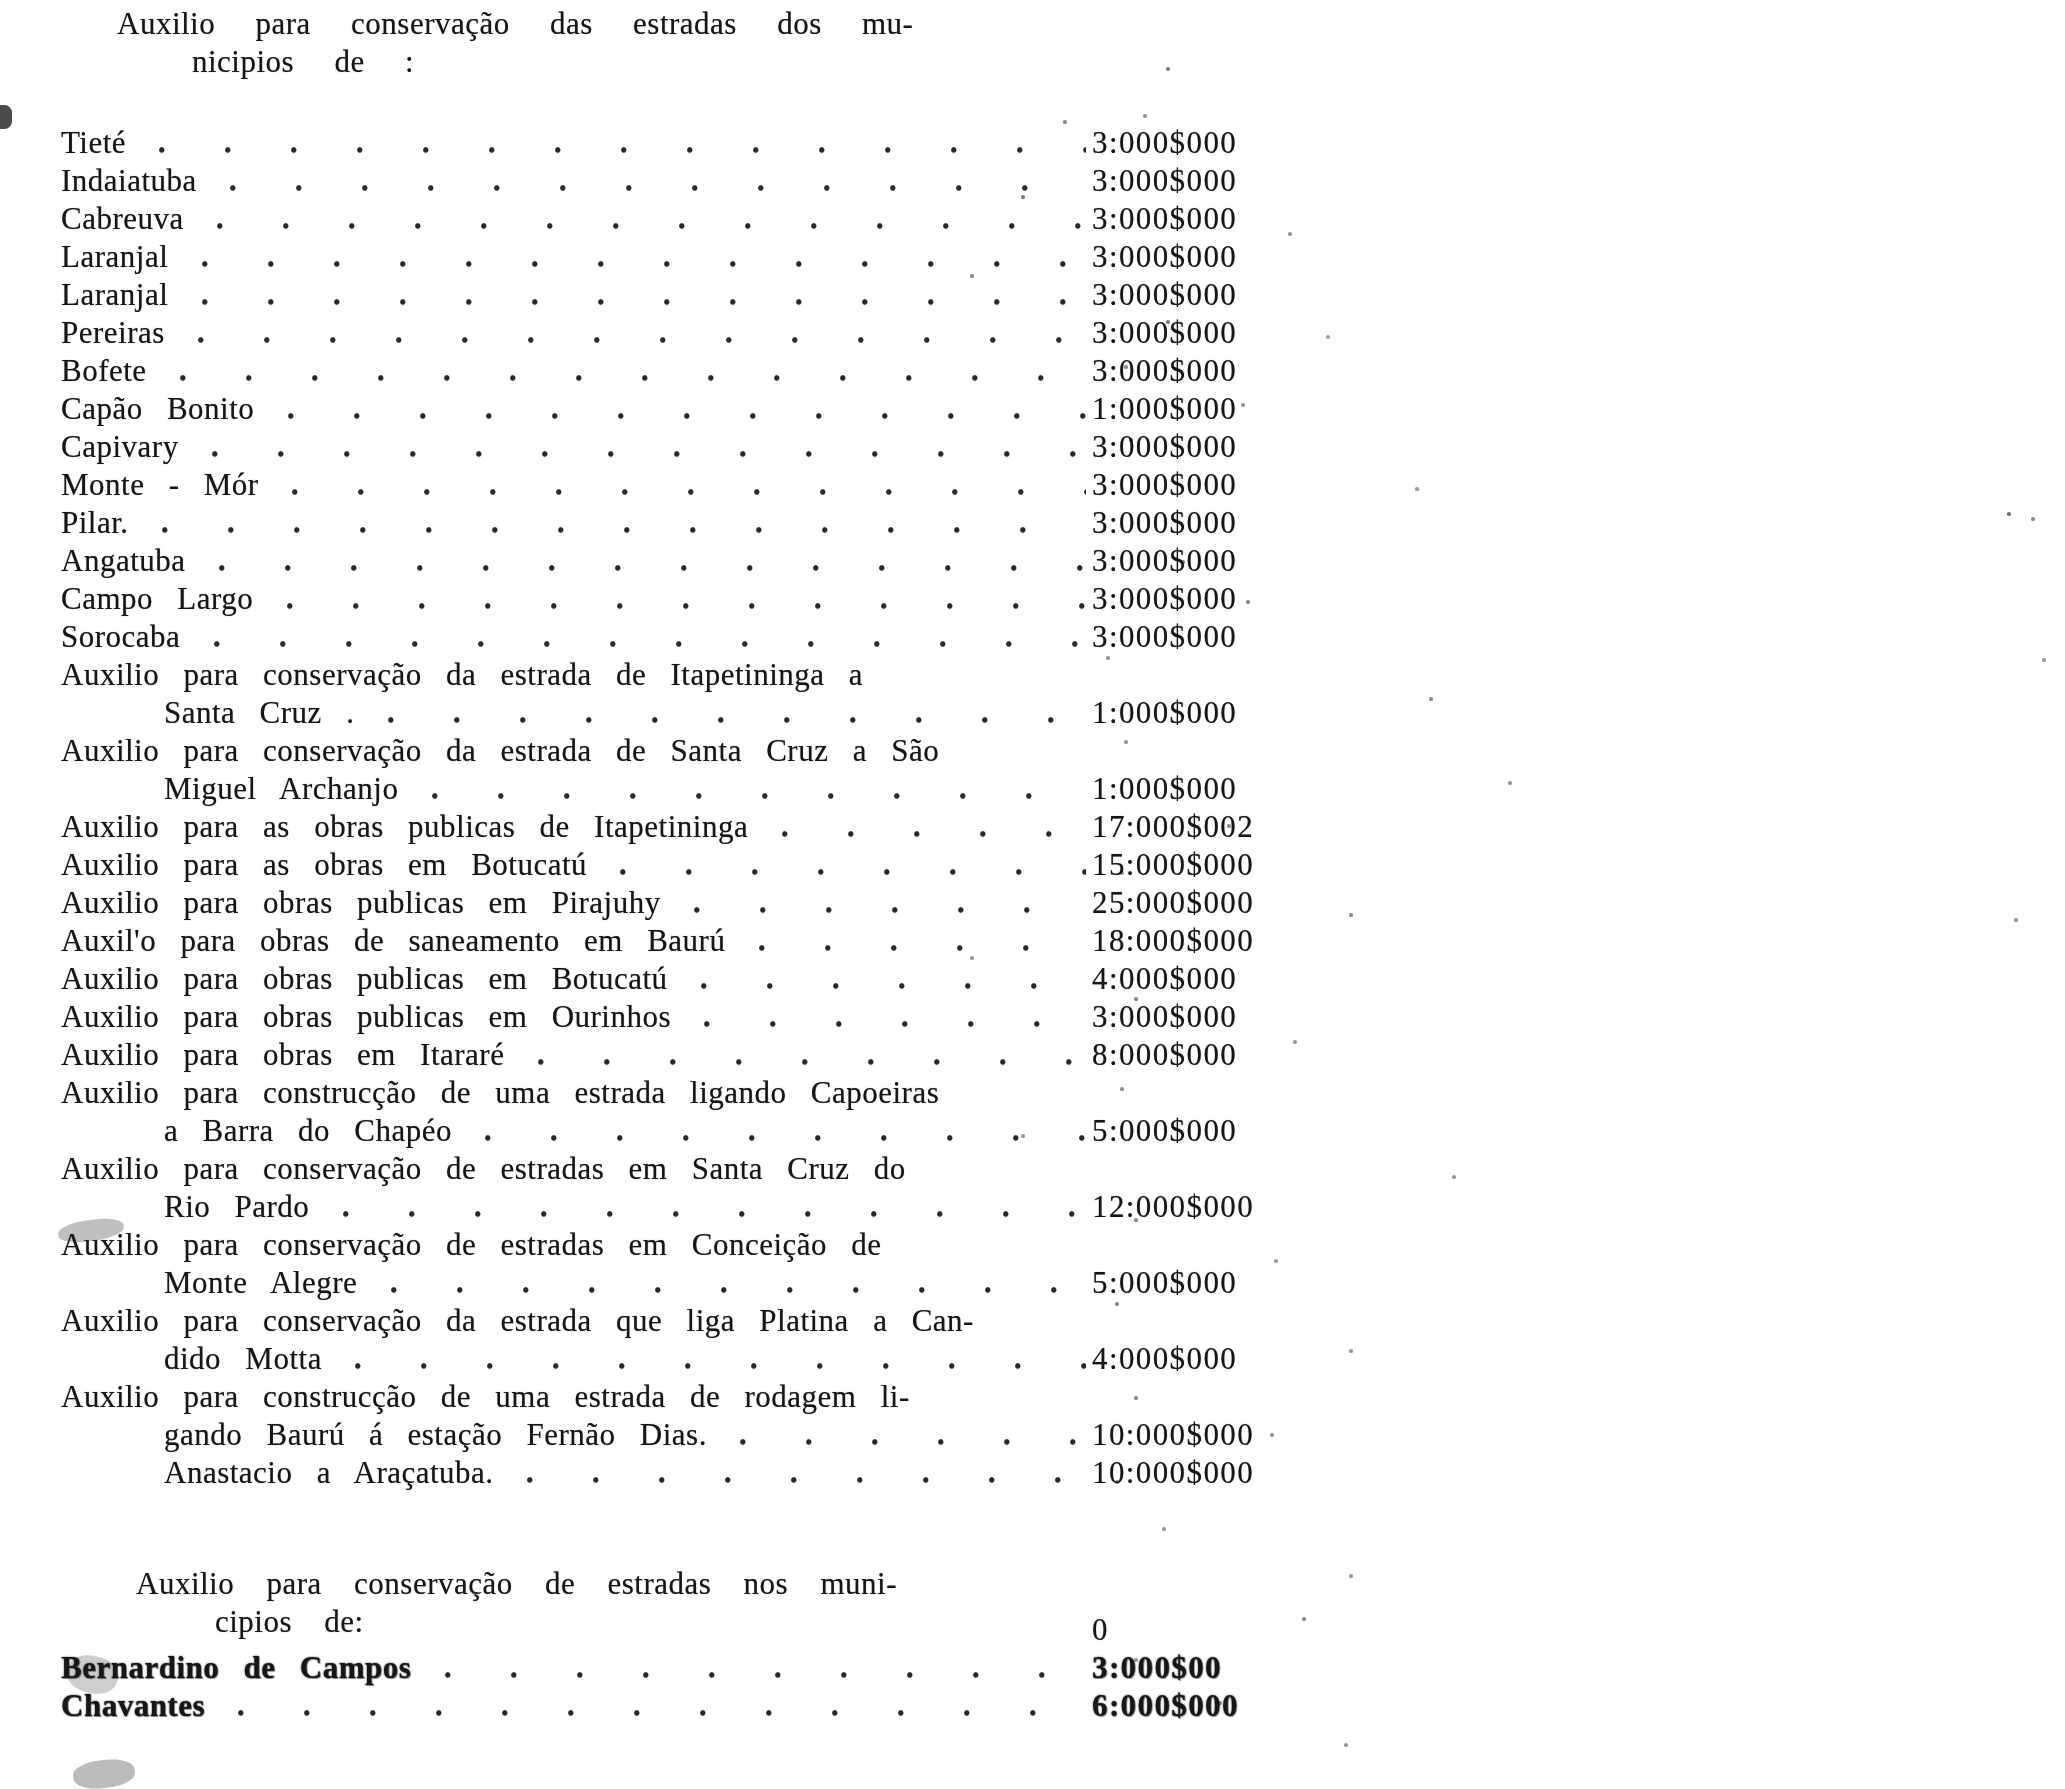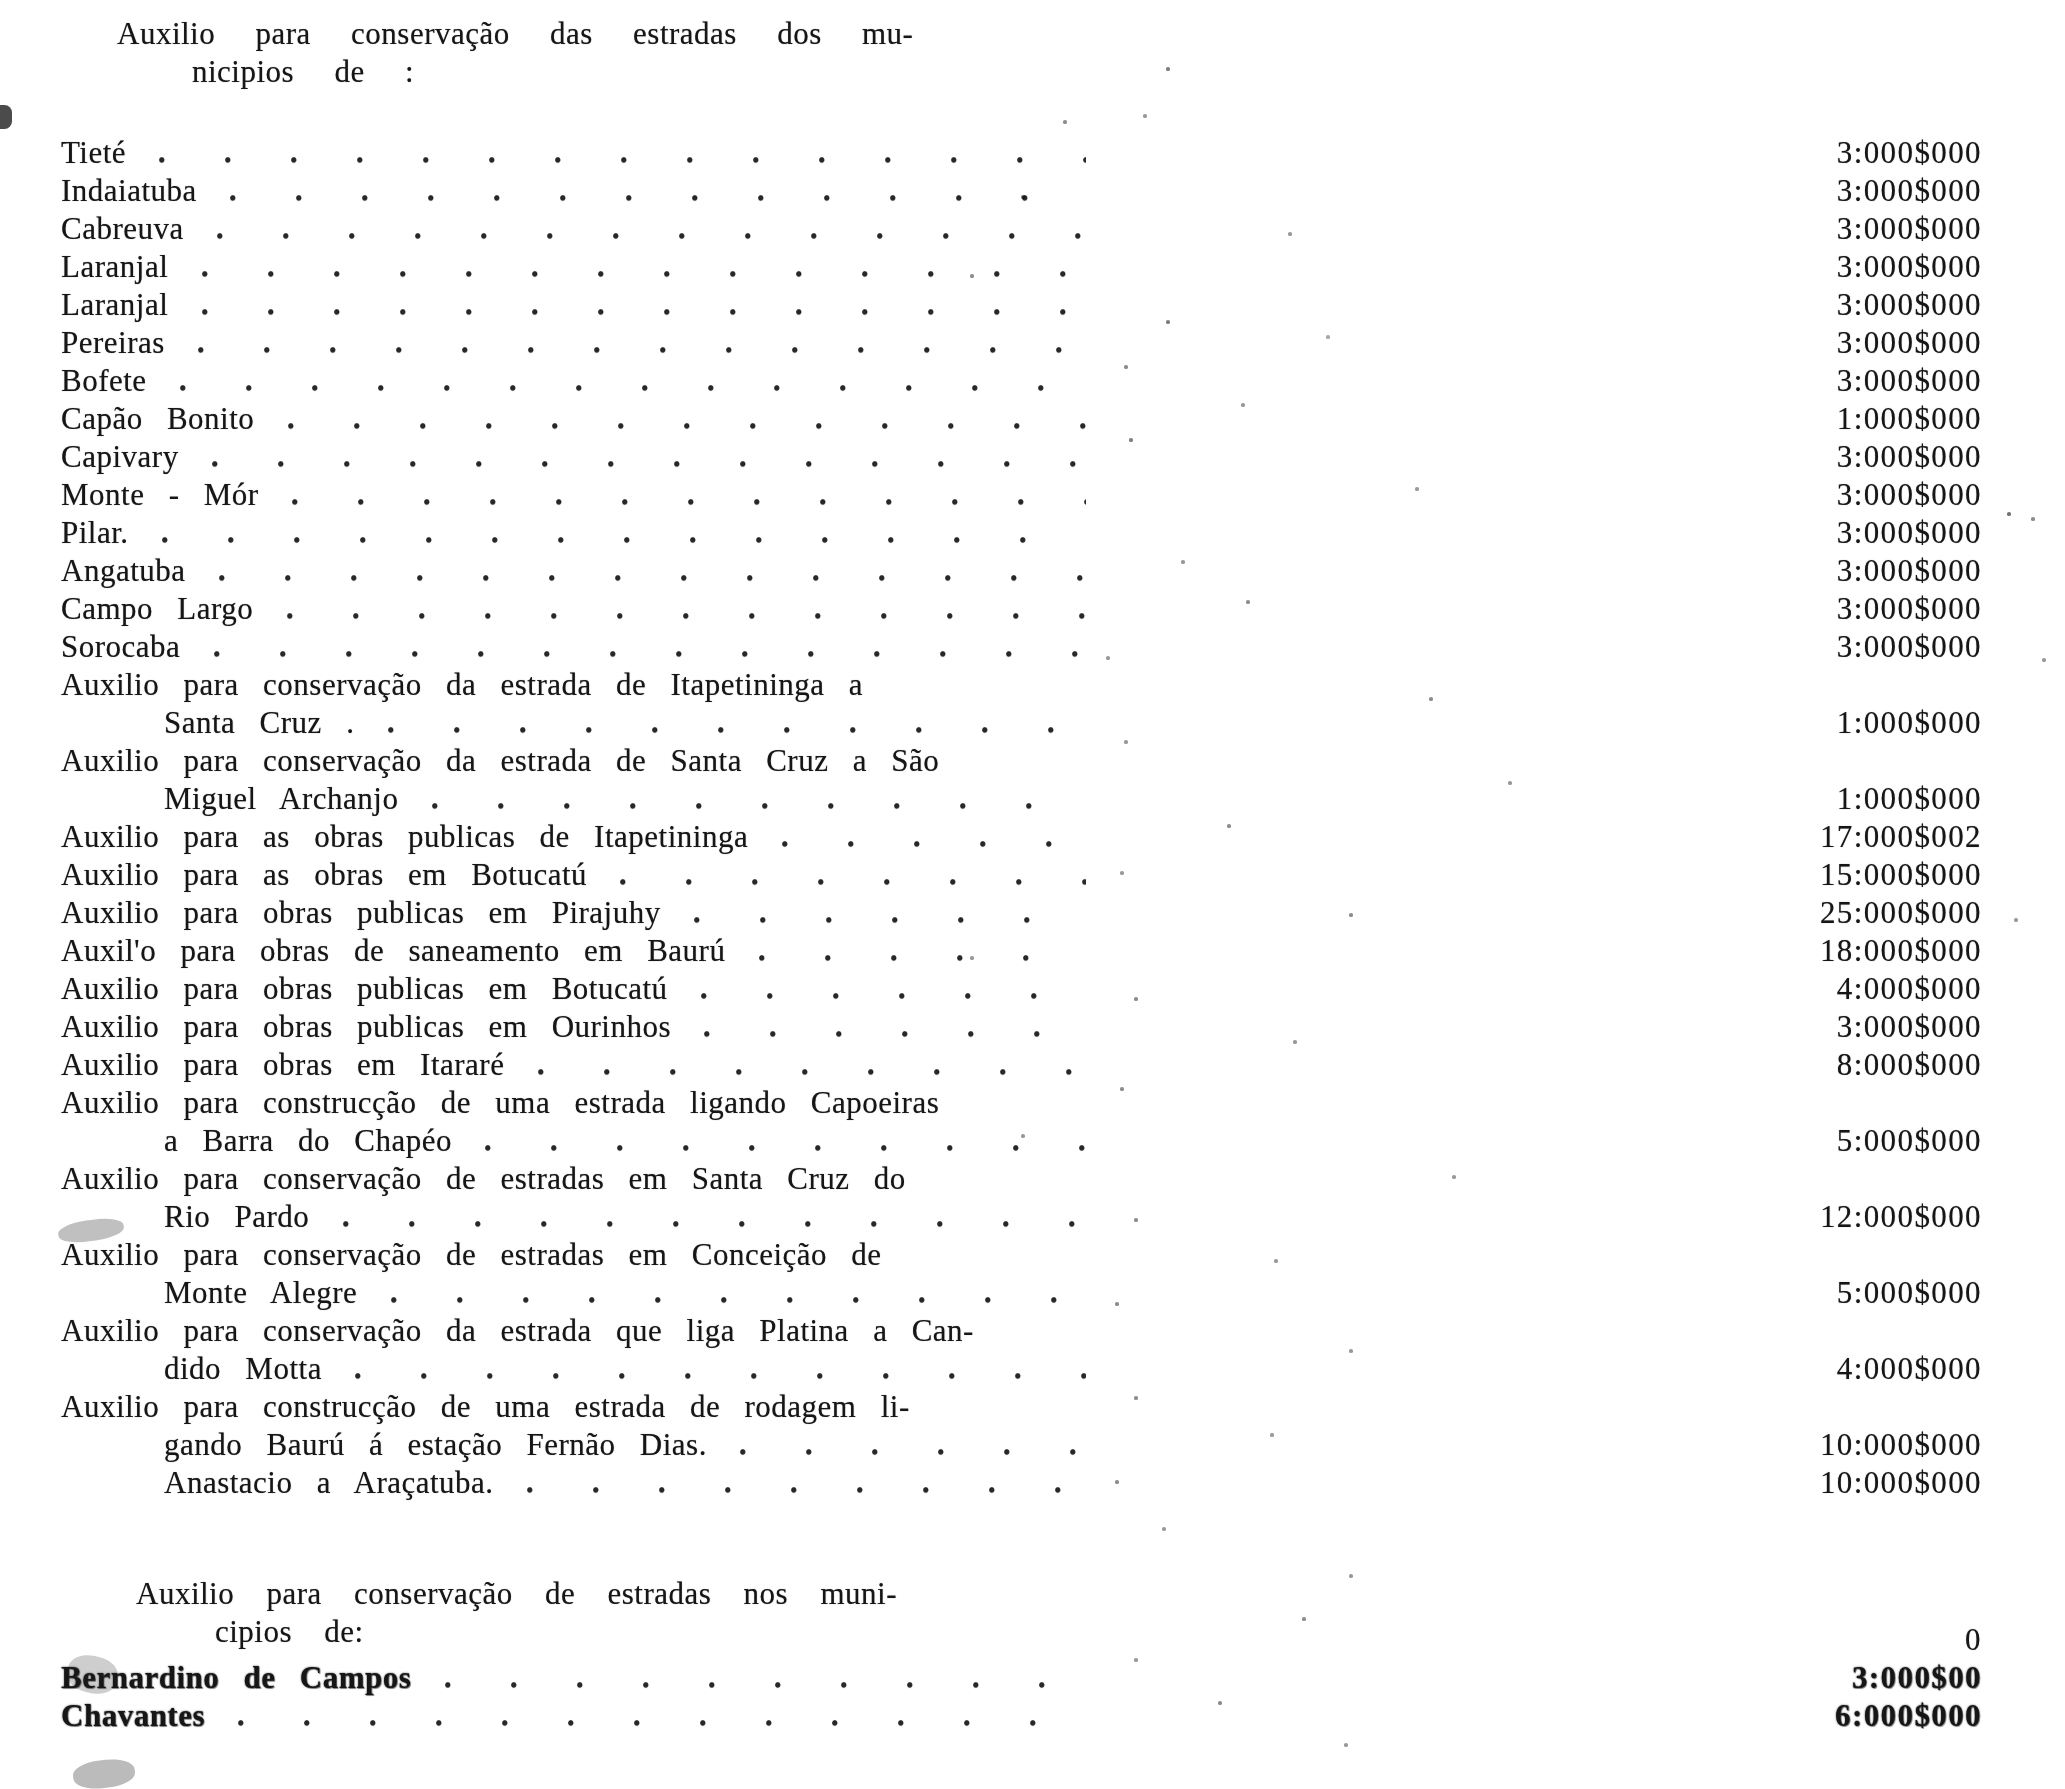--- a/index.html
+++ b/index.html
@@ -4,21 +4,21 @@
 <style>
   html,body{margin:0;padding:0;}
   body{
     width:2066px;height:1790px;overflow:hidden;
     background:#ffffff;
     font-family:"Liberation Serif","DejaVu Serif",serif;
     color:#161616;
   }
   .page{
     position:relative;width:2066px;height:1790px;
-    box-sizing:border-box;padding-top:15px;
+    box-sizing:border-box;padding-top:5px;
     text-shadow:0 0 0.9px rgba(20,20,20,.55);
   }
   .line{
     --ind:61px;
     display:flex;height:38px;line-height:38px;
     font-size:31px;letter-spacing:0.5px;
   }
   .line.blank{height:43px;}
   .line.h1a{--ind:117px;} .line.h1b{--ind:192px;}
   .line.h2a{--ind:136px;} .line.h2b{--ind:215px;}
@@ -34,21 +34,21 @@
   .leader{flex:1;display:none;}
   .line.dots .leader{
     display:block;
     background-image:radial-gradient(circle at 2.8px 2.8px, rgba(10,10,10,.88) 2.2px, rgba(0,0,0,0) 3.1px);
     background-size:66px 6.6px;
     background-repeat:repeat-x;
     background-position:24px calc(100% - 8.4px);
     margin:0 5.6px 0 9.4px;
   }
   .amount{
-    flex:1;text-align:right;padding-right:84px;
+    flex:1;text-align:left;padding-right:84px;
     letter-spacing:1.4px;white-space:pre;
   }
   .heavy .txt,.heavy .amount{
     font-weight:700;
     text-shadow:0 0 1.9px rgba(10,10,10,.8),0.9px 0.9px 0 rgba(10,10,10,.35);
   }
   
   .specks{
     position:absolute;top:0;left:0;width:3.7px;height:3.7px;border-radius:50%;
     background:transparent;pointer-events:none;

